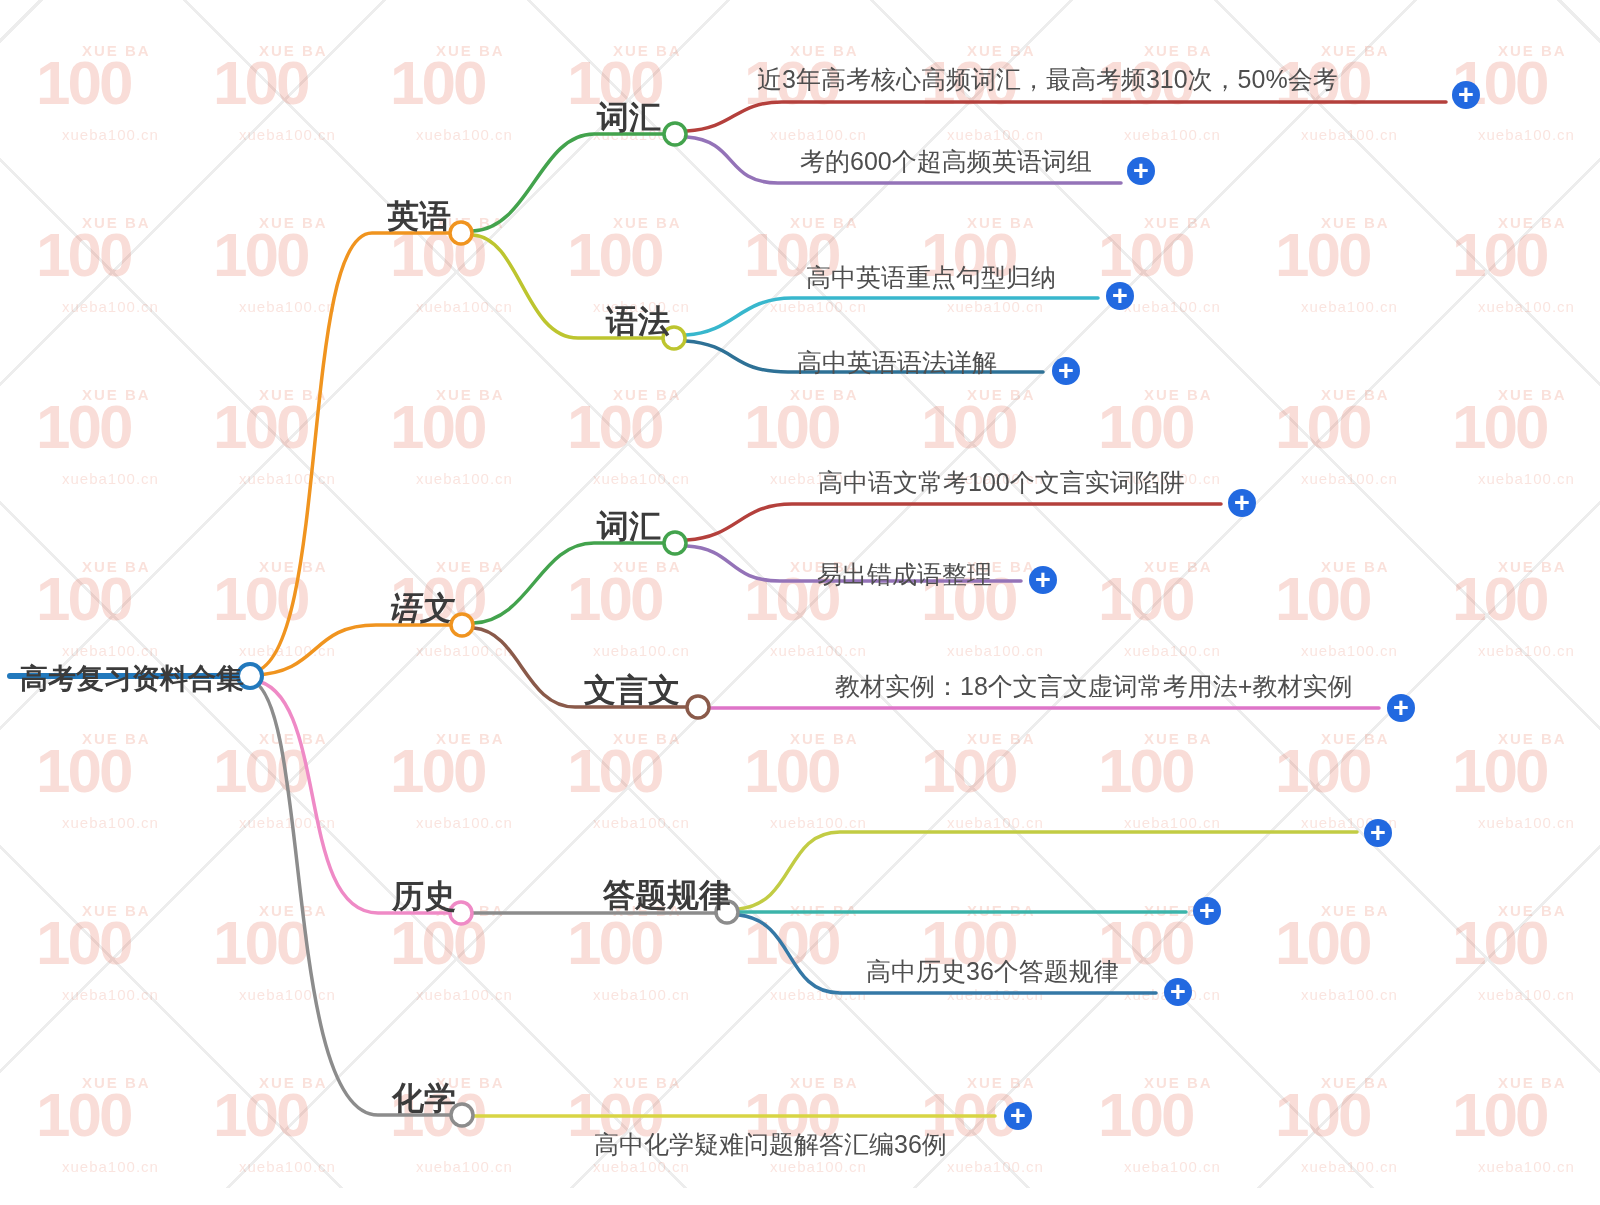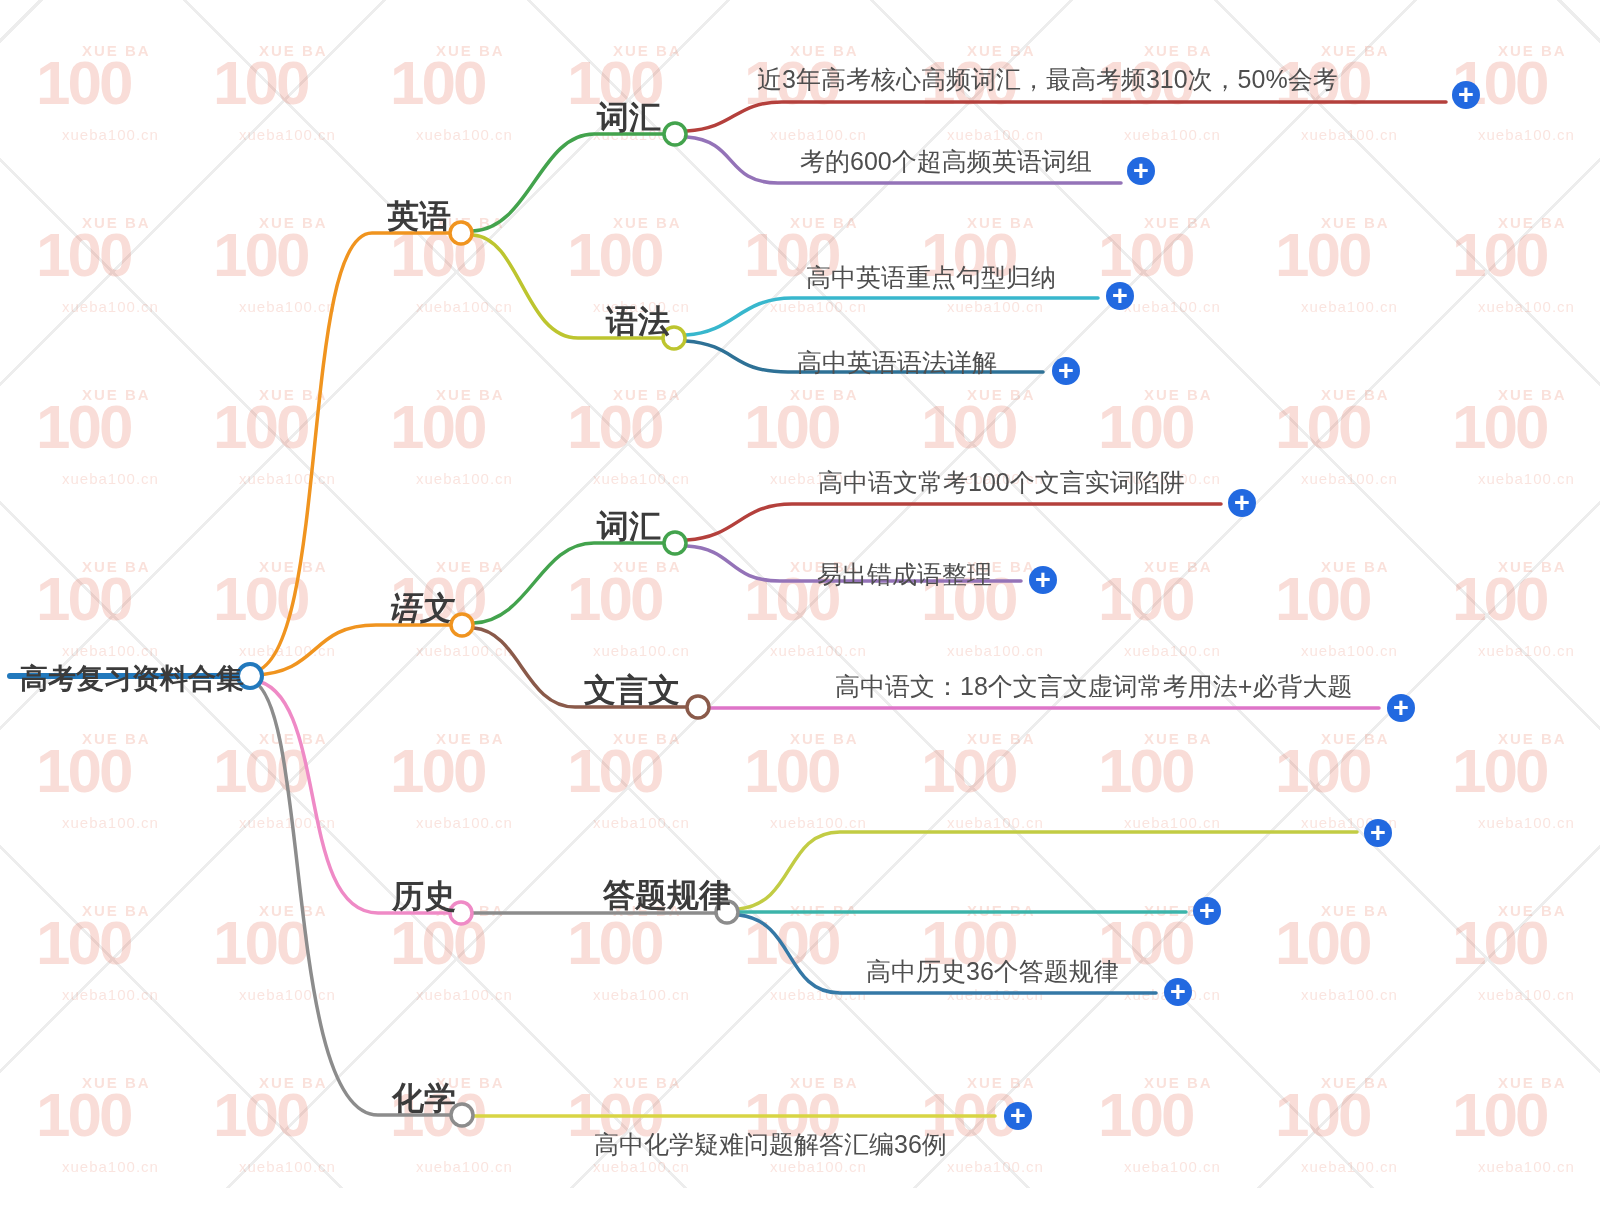--- a/index.html
+++ b/index.html
@@ -485,18 +485,18 @@
     <div class="node-label" style="left:392px;top:878px;">历史</div>
     <div class="node-label" style="left:603px;top:877px;">答题规律</div>
     <div class="node-label" style="left:392px;top:1080px;">化学</div>
 
     <div class="leaf-label" style="left:757px;top:64px;">近3年高考核心高频词汇，最高考频310次，50%会考</div>
     <div class="leaf-label" style="left:800px;top:146px;text-align:right;">考的600个超高频英语词组</div>
     <div class="leaf-label" style="left:806px;top:262px;">高中英语重点句型归纳</div>
     <div class="leaf-label" style="left:797px;top:336px;margin-top:11px;">高中英语语法详解</div>
     <div class="leaf-label" style="left:818px;top:467px;">高中语文常考100个文言实词陷阱</div>
     <div class="leaf-label" style="left:817px;top:544px;margin-top:15px;">易出错成语整理</div>
-    <div class="leaf-label" style="left:835px;top:671px;">高中语文：18个文言文虚词常考用法+必背大题</div>
+    <div class="leaf-label" style="left:835px;top:671px;">教材实例：18个文言文虚词常考用法+教材实例</div>
     <div class="leaf-label" style="left:866px;top:956px;">高中历史36个答题规律</div>
     <div class="leaf-label" style="left:594px;top:1129px;">高中化学疑难问题解答汇编36例</div>
   </div>
 
 </div>
 
 </body></html>

